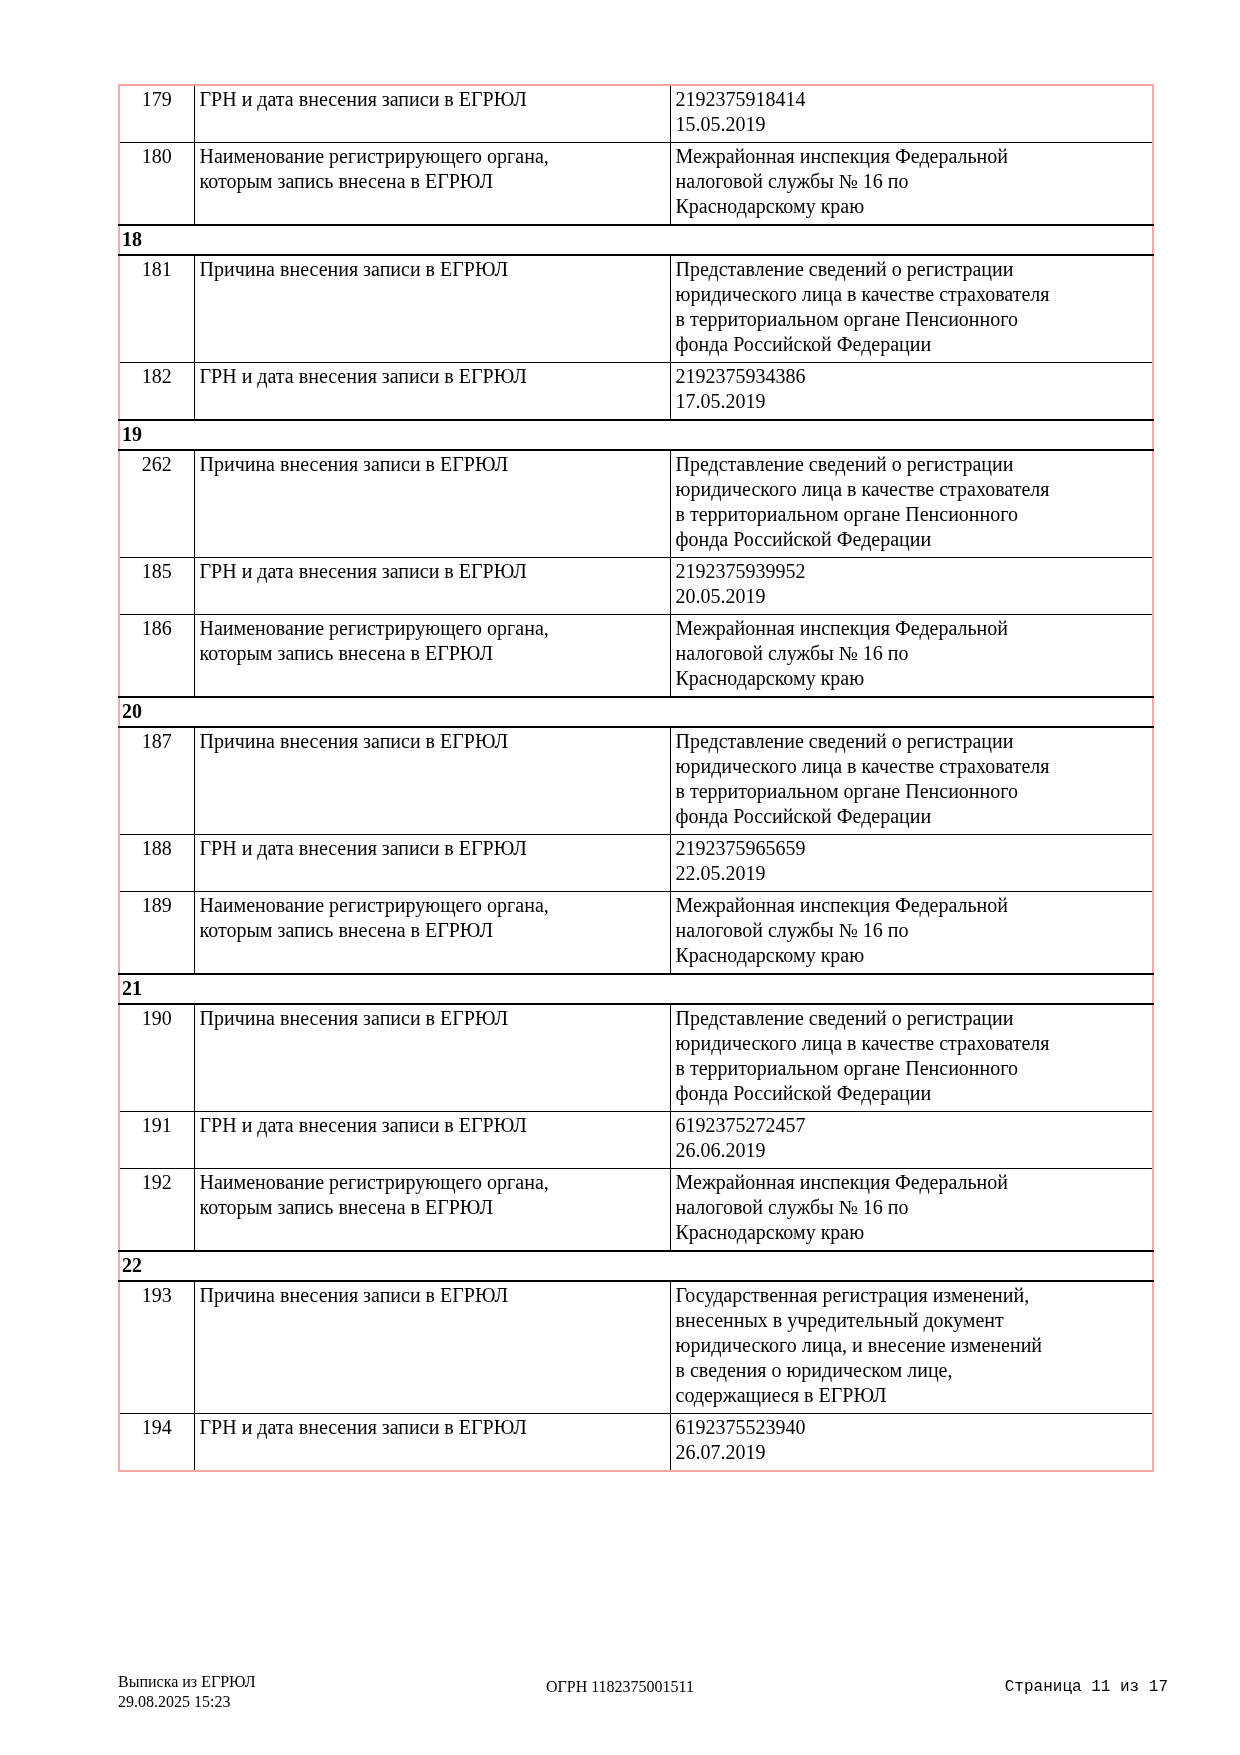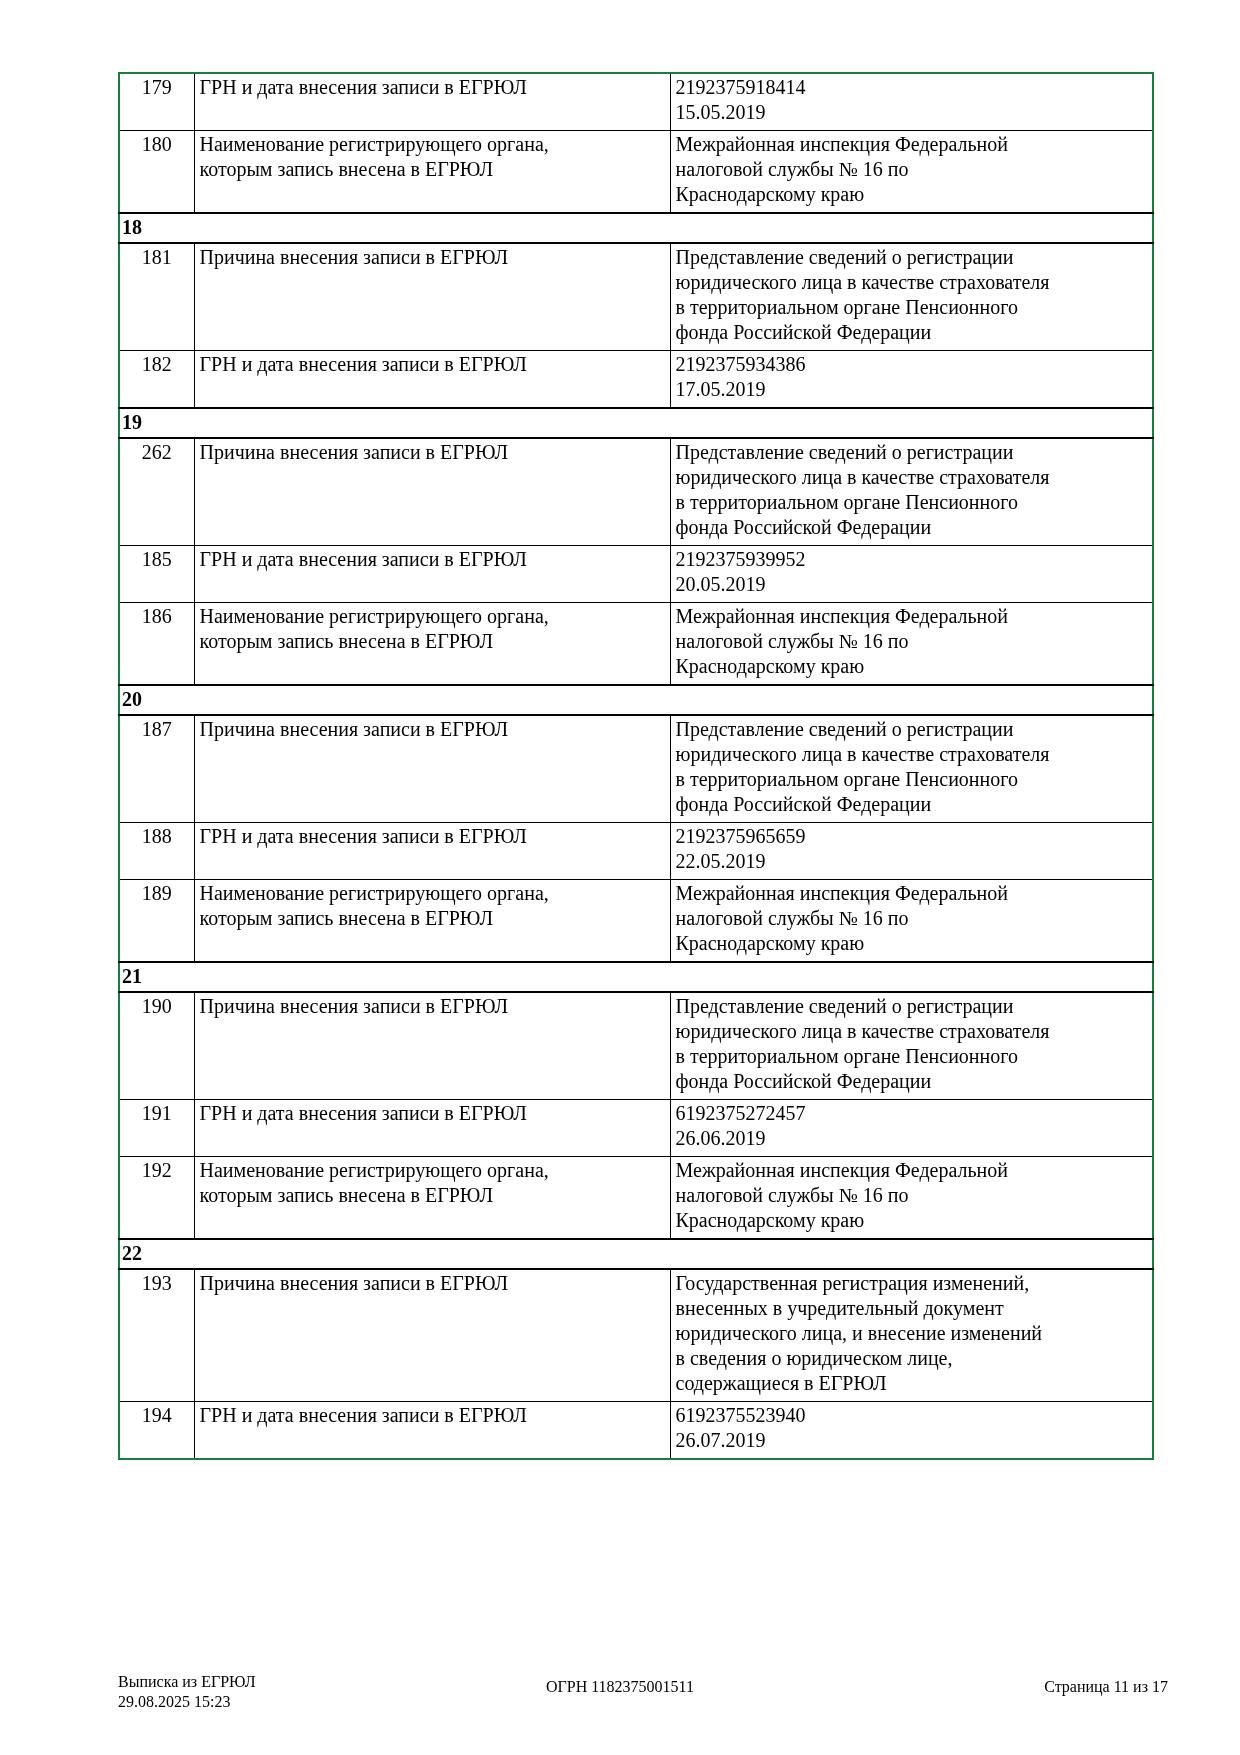--- a/index.html
+++ b/index.html
@@ -16,25 +16,25 @@
     overflow: hidden;
   }
   .page {
     position: absolute;
     inset: 0;
     background: #ffffff;
   }
   table.registry-table {
     position: absolute;
     left: 118px;
-    top: 72px;
+    top: 84px;
     width: 1034px;
     border-collapse: collapse;
     table-layout: fixed;
-    border: 2px solid #15803d;
+    border: 2px solid #fca5a5;
   }
   td {
     border: 1px solid #000000;
     vertical-align: top;
     font-size: 20px;
     line-height: 25px;
     padding: 1px 5px 5px 5px;
     white-space: pre-line;
     overflow: hidden;
   }
@@ -79,20 +79,21 @@
     font-size: 16px;
     line-height: 20px;
   }
   .footer-right {
     position: absolute;
     right: 72px;
     top: 1677px;
     font-size: 16px;
     line-height: 20px;
     text-align: right;
+    font-family: Liberation Mono, monospace;
   }
 </style>
 </head>
 <body>
 
 <div class="page">
 
   <table class="registry-table">
     <colgroup>
       <col style="width:75px">

